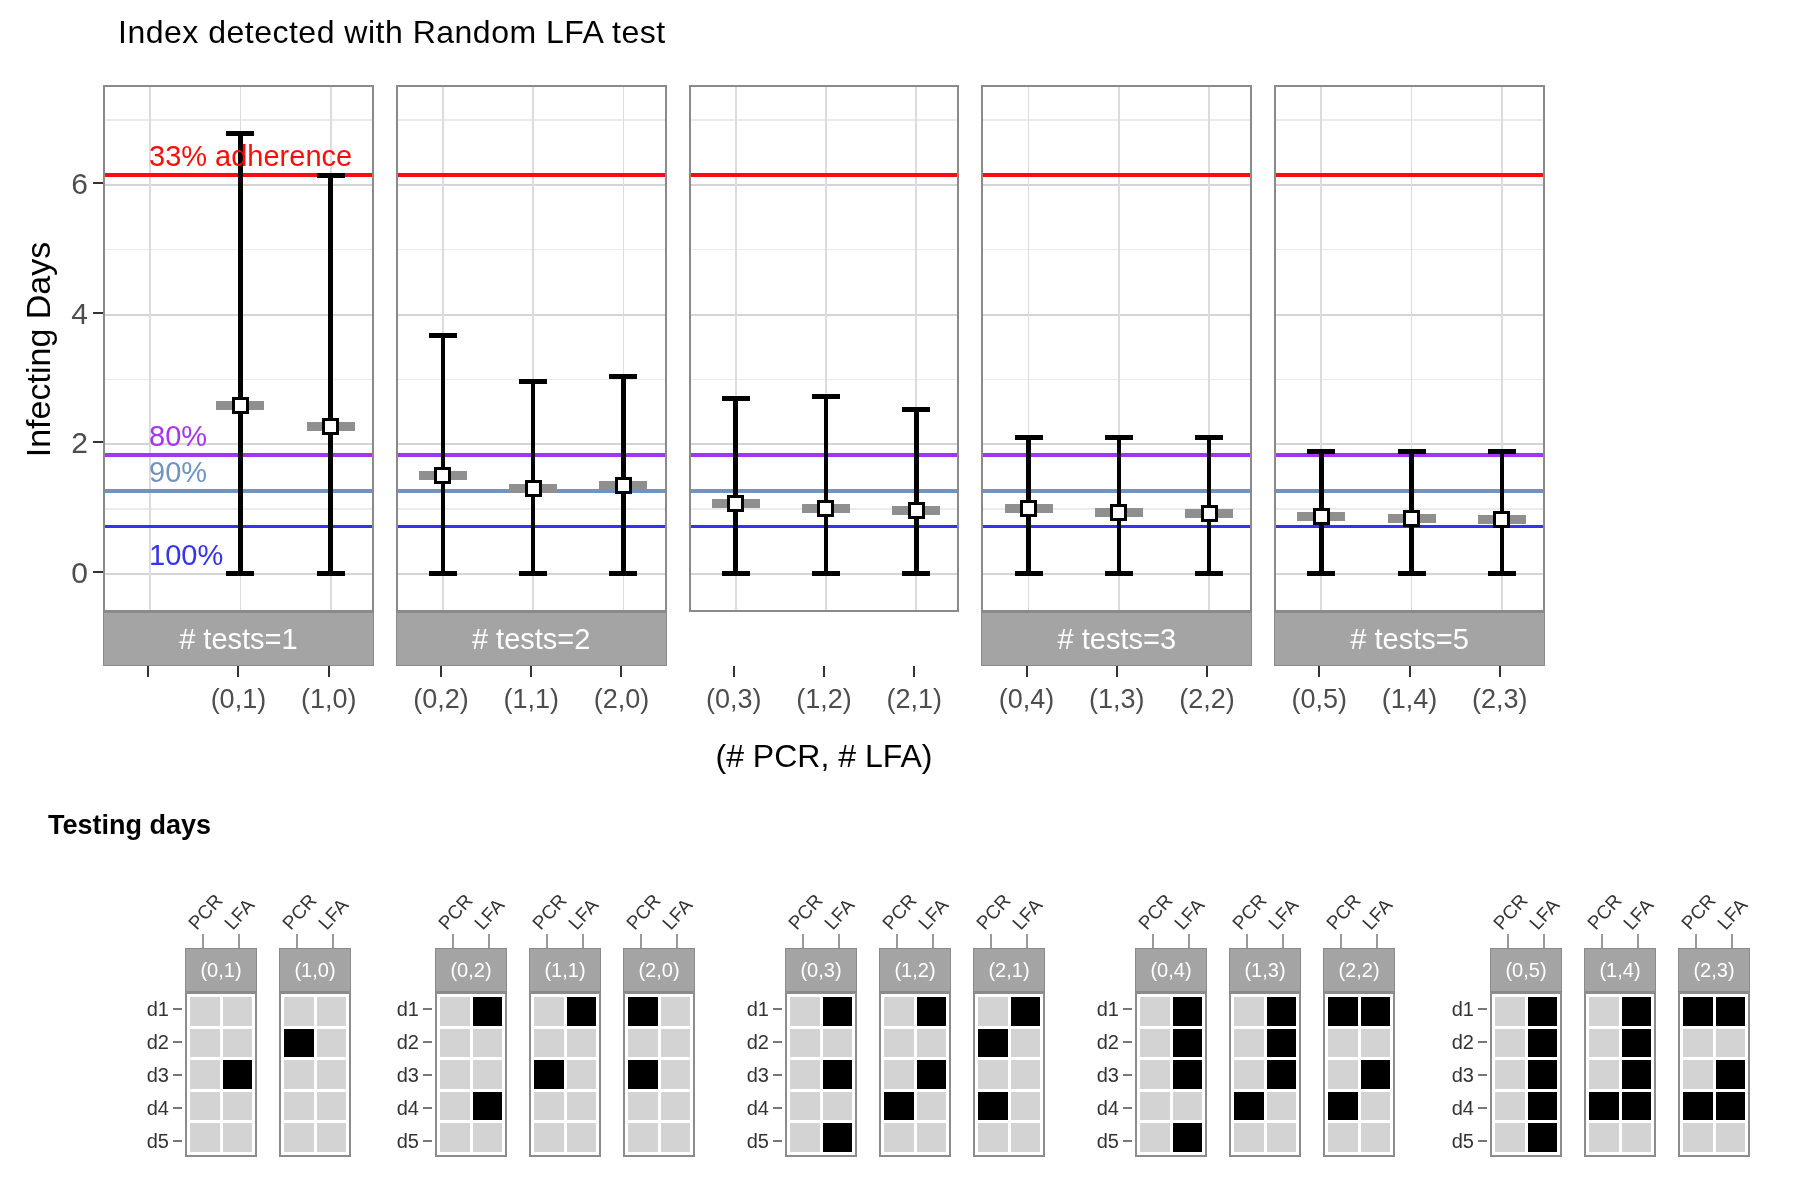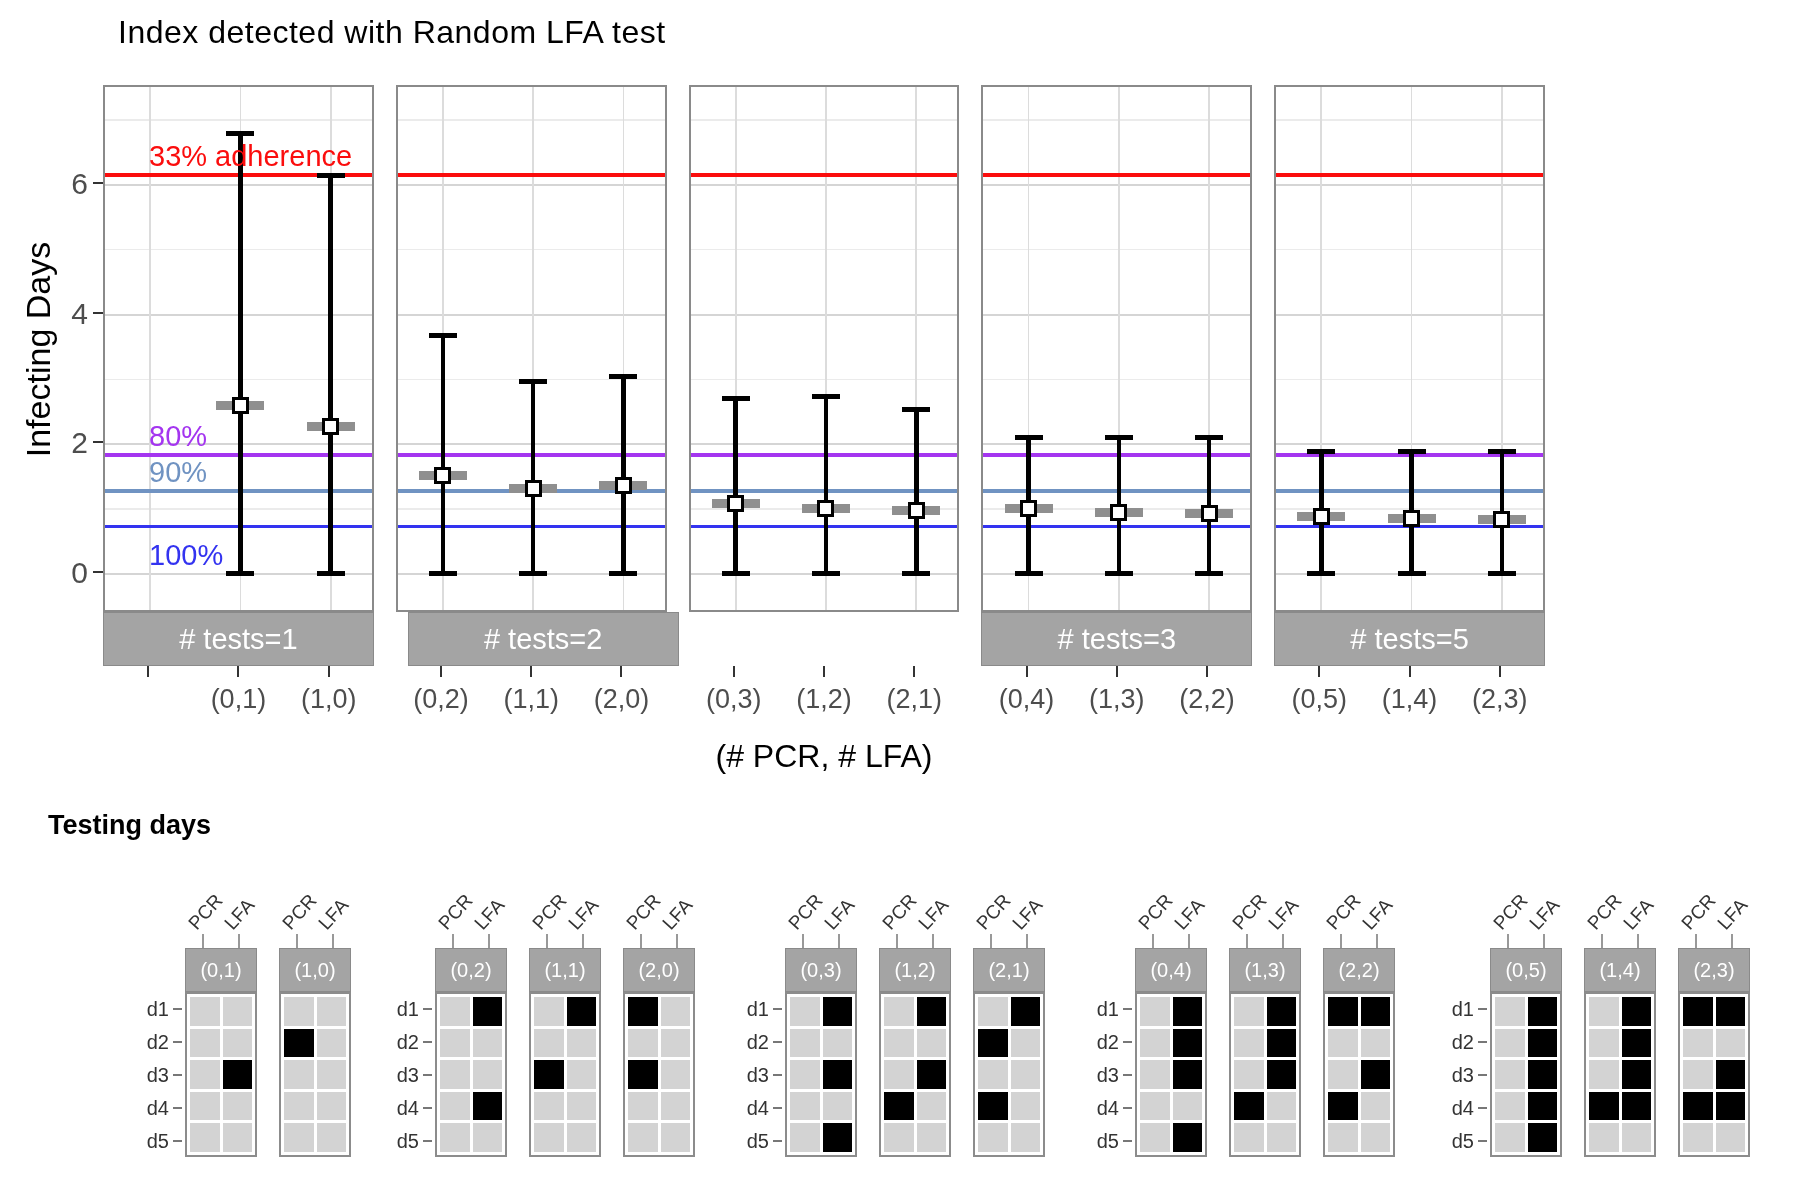--- a/index.html
+++ b/index.html
@@ -113,21 +113,21 @@
         <div class="stem" style="left: 133.15px; top: 294.29px; width: 4.5px; height: 192.52px;"></div>
         <div class="cap" style="left: 121.4px; top: 291.79px; width: 28px; height: 5px;"></div>
         <div class="cap" style="left: 121.4px; top: 484.311px; width: 28px; height: 5px;"></div>
         <div class="marker" style="left: 126.9px; top: 392.746px; width: 17px; height: 17px;"></div>
         <div class="band" style="left: 201.667px; top: 393.505px; width: 48px; height: 9px;"></div>
         <div class="stem" style="left: 223.417px; top: 289.753px; width: 4.5px; height: 197.058px;"></div>
         <div class="cap" style="left: 211.667px; top: 287.253px; width: 28px; height: 5px;"></div>
         <div class="cap" style="left: 211.667px; top: 484.311px; width: 28px; height: 5px;"></div>
         <div class="marker" style="left: 217.167px; top: 389.505px; width: 17px; height: 17px;"></div>
       </div>
-      <div class="strip" style="left: 12px; top: 527px; width: 270.8px; height: 54px;"># tests=2</div>
+      <div class="strip" style="left: 0px; top: 527px; width: 270.8px; height: 54px;"># tests=2</div>
       <div class="xtick" style="left: 44.1333px; top: 581px;"></div>
       <div class="xtick-label" style="left: -4.86667px; top: 599px;">(0,2)</div>
       <div class="xtick" style="left: 134.4px; top: 581px;"></div>
       <div class="xtick-label" style="left: 85.4px; top: 599px;">(1,1)</div>
       <div class="xtick" style="left: 224.667px; top: 581px;"></div>
       <div class="xtick-label" style="left: 175.667px; top: 599px;">(2,0)</div>
     </div>
     <div class="facet" style="left: 585.6px; width: 270.8px;">
       <div class="panel" style="width: 270.8px; height: 527px;">
         <div class="gl-minor" style="top: 421.239px;"></div>

